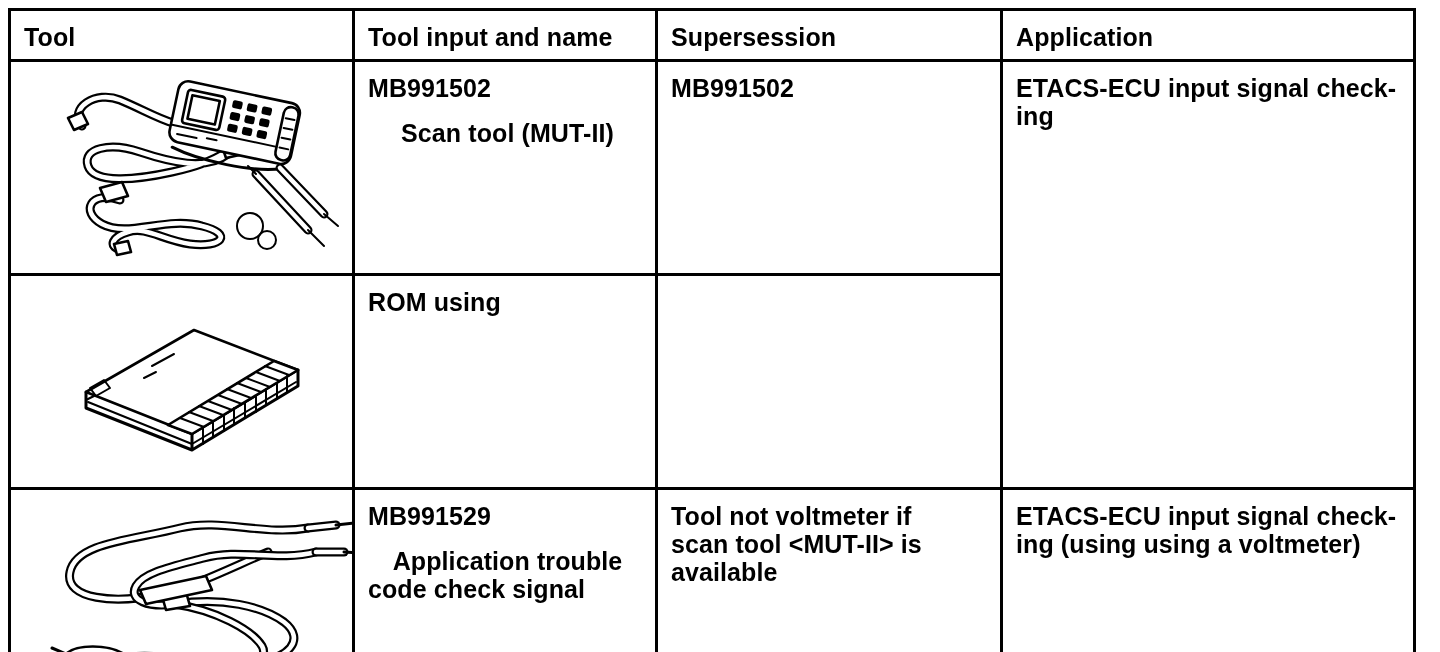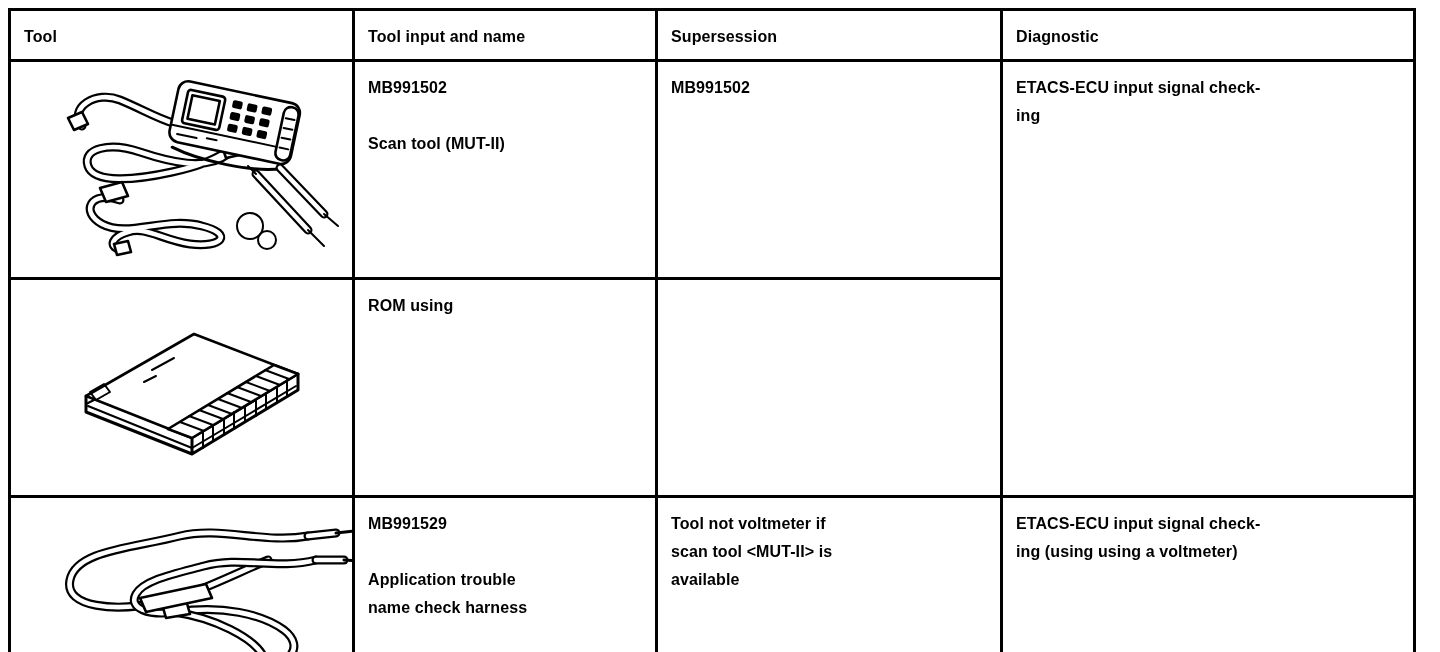--- a/index.html
+++ b/index.html
@@ -21,42 +21,42 @@
     width: 1405px; height: 634px;
     border-collapse: collapse;
     table-layout: fixed;
     background: #fff;
   }
   table.tools td, table.tools th {
     border: 3px solid #000;
     vertical-align: top;
     text-align: left;
     font-weight: bold;
-    font-size: 16px;
+    font-size: 25px;
     line-height: 28px;
     letter-spacing: 0.1px;
     padding: 12px 8px 8px 13px;
     overflow: hidden;
   }
   table.tools { border: 3px solid #000; border-bottom-width: 5px; }
   th.hdr {
     height: 50px;
     vertical-align: middle;
     padding-top: 4px; padding-bottom: 4px;
     font-size: 23px;
   }
   tr.row-1 { height: 197px; }
   tr.row-2 { height: 193px; }
   tr.row-3 { height: 193px; }
   td.tool-cell {
     vertical-align: middle;
     text-align: center;
     padding: 2px;
   }
-  .para { margin-top: 28px; }
+  .para { margin-top: 17px; text-align: center; }
   .line { white-space: nowrap; }
   
   svg .ln  { fill: none; stroke: #000; stroke-width: 3; stroke-linejoin: round; stroke-linecap: round; }
   svg .ln2 { fill: none; stroke: #000; stroke-width: 2; stroke-linejoin: round; stroke-linecap: round; }
   svg .fw  { fill: #fff; stroke: #000; stroke-width: 2.6; stroke-linejoin: round; }
   svg .tube-o { fill: none; stroke: #000; stroke-width: 9;   stroke-linecap: round; }
   svg .tube-i { fill: none; stroke: #fff; stroke-width: 4.6; stroke-linecap: round; }
   svg .key { fill: #000; }
 </style>
 </head>
@@ -69,21 +69,21 @@
       <col style="width:303px">
       <col style="width:345px">
       <col style="width:413px">
     </colgroup>
 
     <tbody>
         <tr>
       <th class="hdr">Tool</th>
       <th class="hdr">Tool input and name</th>
       <th class="hdr">Supersession</th>
-      <th class="hdr">Diagnostic</th>
+      <th class="hdr">Application</th>
     </tr>
 
     <tr class="row-1">
       <td class="tool-cell">
         
         <svg width="336" height="186" viewBox="0 0 336 186">
 
           <path class="tube-o" d="M58,52 C44,34 72,16 96,26 C130,40 150,56 182,52 C210,49 222,66 204,80 C182,97 146,88 116,78 C86,68 58,74 64,92 C70,110 112,106 148,98 C176,92 190,86 202,78"></path>
           <path class="tube-i" d="M58,52 C44,34 72,16 96,26 C130,40 150,56 182,52 C210,49 222,66 204,80 C182,97 146,88 116,78 C86,68 58,74 64,92 C70,110 112,106 148,98 C176,92 190,86 202,78"></path>
           <polygon class="fw" points="44,44 58,38 64,50 50,56"></polygon>
@@ -180,21 +180,21 @@
 
           <path class="fw" d="M100,152 C84,142 52,142 42,152 C34,161 50,170 72,168 C88,166 98,160 100,152 Z"></path>
           <path class="ln" d="M42,152 L28,146 M44,158 L30,160" stroke-width="3"></path>
           <path class="fw" d="M102,174 C86,164 56,164 46,174 C38,183 54,190 76,188 C92,186 100,182 102,174 Z"></path>
           <path class="ln" d="M46,174 L32,168 M48,180 L34,182" stroke-width="3"></path>
         </svg>
       </td>
       <td>
         <div class="line">MB991529</div>
         <div class="line para">Application trouble</div>
-        <div class="line">name check harness</div>
+        <div class="line">code check signal</div>
       </td>
       <td>
         <div class="line">Tool not voltmeter if</div>
         <div class="line">scan tool &lt;MUT-II&gt; is</div>
         <div class="line">available</div>
       </td>
       <td>
         <div class="line">ETACS-ECU input signal check-</div>
         <div class="line">ing (using using a voltmeter)</div>
       </td>

